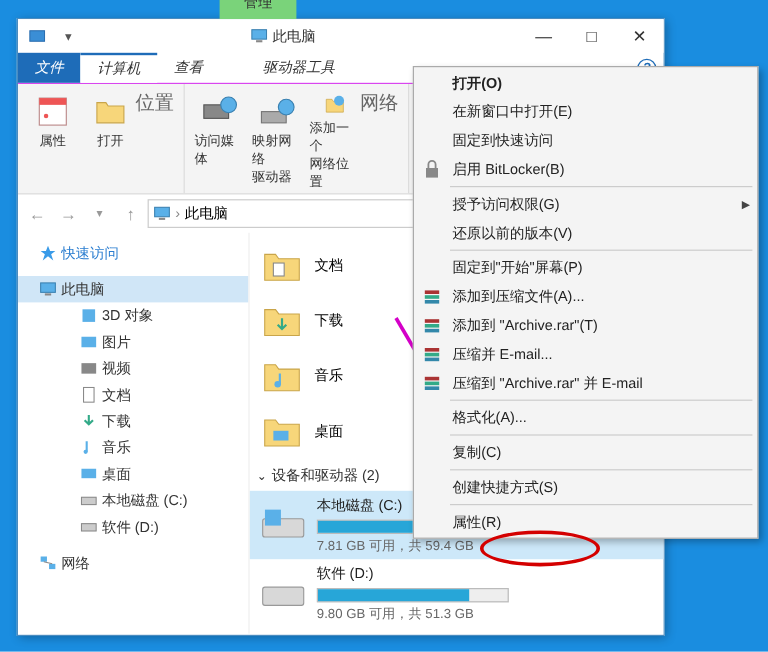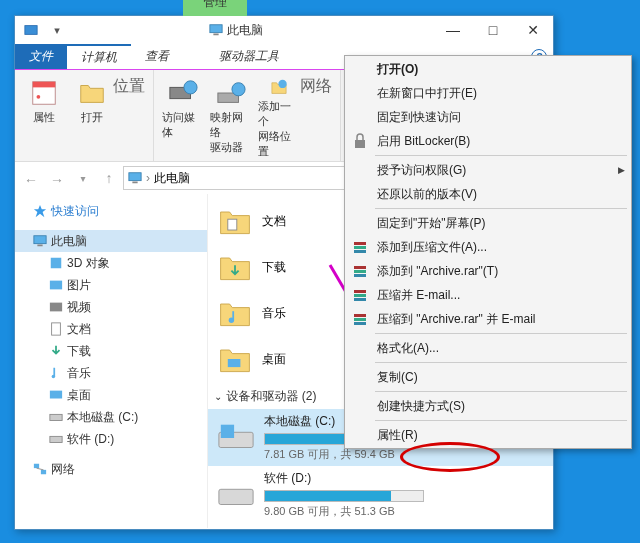--- a/index.html
+++ b/index.html
@@ -34,21 +34,21 @@
   .nav-arrow { width:24px; height:24px; display:flex; align-items:center; justify-content:center; color:#999; font-size:14px;}
   .addr-input { flex:1; height:24px; border:1px solid #ccc; display:flex; align-items:center; padding:0 4px; font-size:12px; gap:4px;}
   .addr-input svg{width:14px;height:14px;}
   .search-input { width:150px; height:24px; border:1px solid #ccc; display:flex; align-items:center; padding:0 4px; font-size:12px; color:#888;}
   .content { display:flex; height:334px; }
   .sidebar { width:193px; border-right:1px solid #eee; overflow:hidden; padding-top:6px; font-size:12px; }
   .side-item { display:flex; align-items:center; height:22px; gap:4px; padding-left:18px; color:#333;}
   .side-item.sel { background:#d0e6f7; }
   .side-item svg{width:14px;height:14px; flex-shrink:0;}
   .side-item.star{ color:#2a7dd0;}
-  .side-item.child{ padding-left:34px;}
+  .side-item.child{ padding-left:34px;margin-left:18px;}
   .side-sep{ height:8px;}
   .main { flex:1; overflow:hidden; padding:4px 0; }
   .folder-row { display:flex; align-items:center; height:46px; padding-left:8px; gap:8px; font-size:12px;}
   .folder-icon { width:38px; height:38px; display:flex; align-items:center; justify-content:center;}
   .folder-icon svg{width:36px;height:36px;}
   .section-head { font-size:12px; color:#333; padding:6px 0 4px 6px; display:flex; align-items:center; gap:4px;}
   .drive-row { display:flex; padding:4px 8px; gap:8px; align-items:center;}
   .drive-row.sel{ background:#cde8f9;}
   .drive-icon{ width:40px; height:40px; display:flex; align-items:center; justify-content:center;}
   .drive-icon svg{width:38px;height:38px;}

